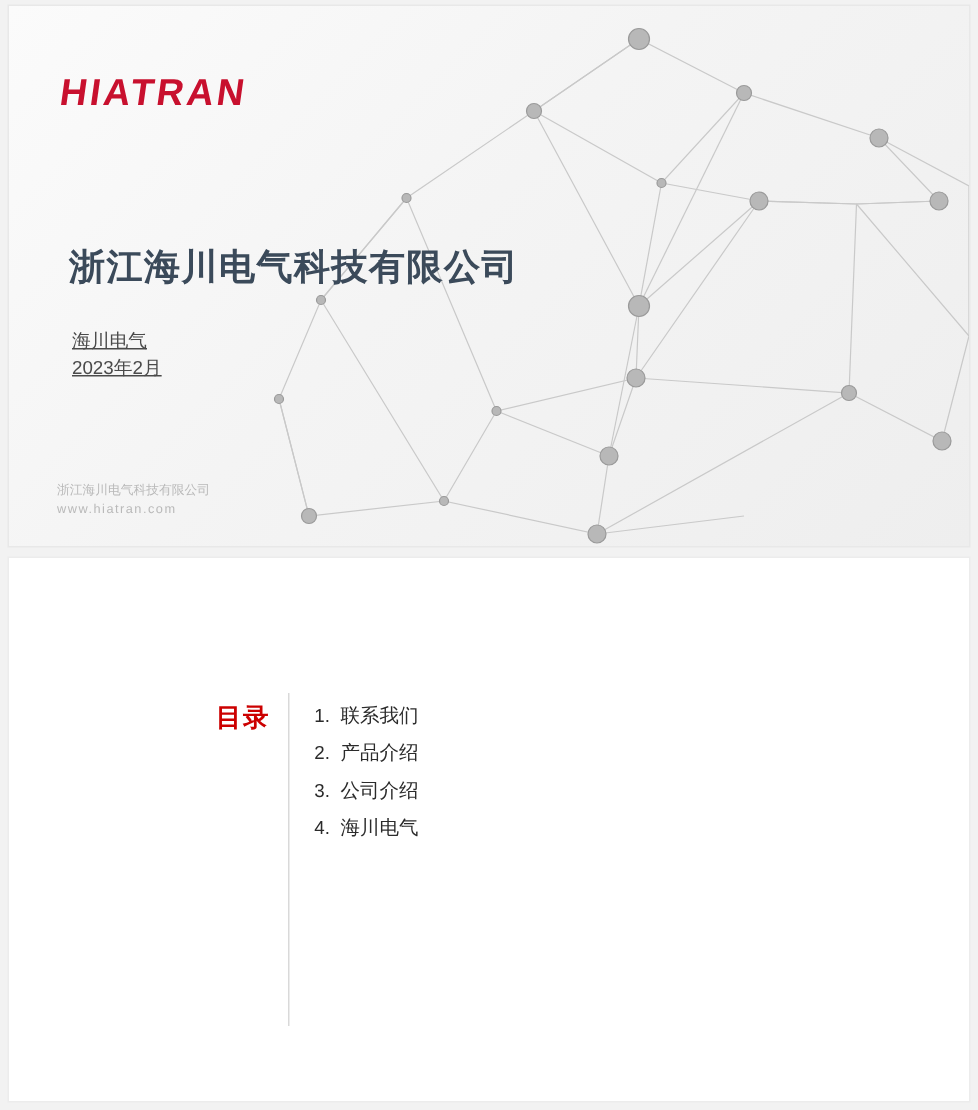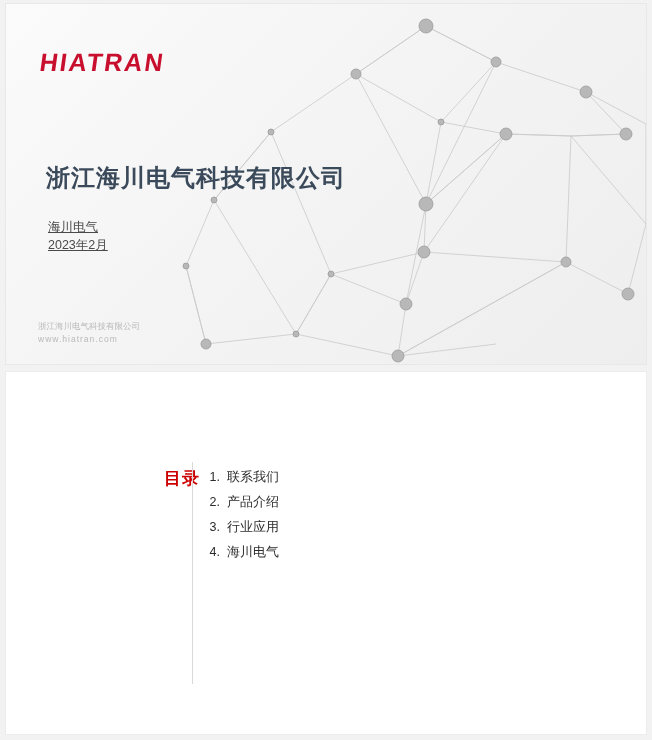--- a/index.html
+++ b/index.html
@@ -88,21 +88,20 @@
     overflow: hidden;
   }
   .toc-title {
     position: absolute;
     left: 138px;
     top: 95px;
     font-size: 17px;
     font-weight: bold;
     color: #cc0000;
     letter-spacing: 1px;
-    margin-left: 20px;
   }
   .toc-divider {
     position: absolute;
     left: 186px;
     top: 90px;
     width: 1px;
     height: 222px;
     background: #d9d9d9;
   }
   .toc-list {
@@ -204,21 +203,21 @@
       <li>
         <span class="toc-num">1.</span>
         <span>联系我们</span>
       </li>
       <li>
         <span class="toc-num">2.</span>
         <span>产品介绍</span>
       </li>
       <li>
         <span class="toc-num">3.</span>
-        <span>行业应用</span>
+        <span>公司介绍</span>
       </li>
       <li>
         <span class="toc-num">4.</span>
         <span>海川电气</span>
       </li>
     </ul>
 
   </div>
 
 </div>

